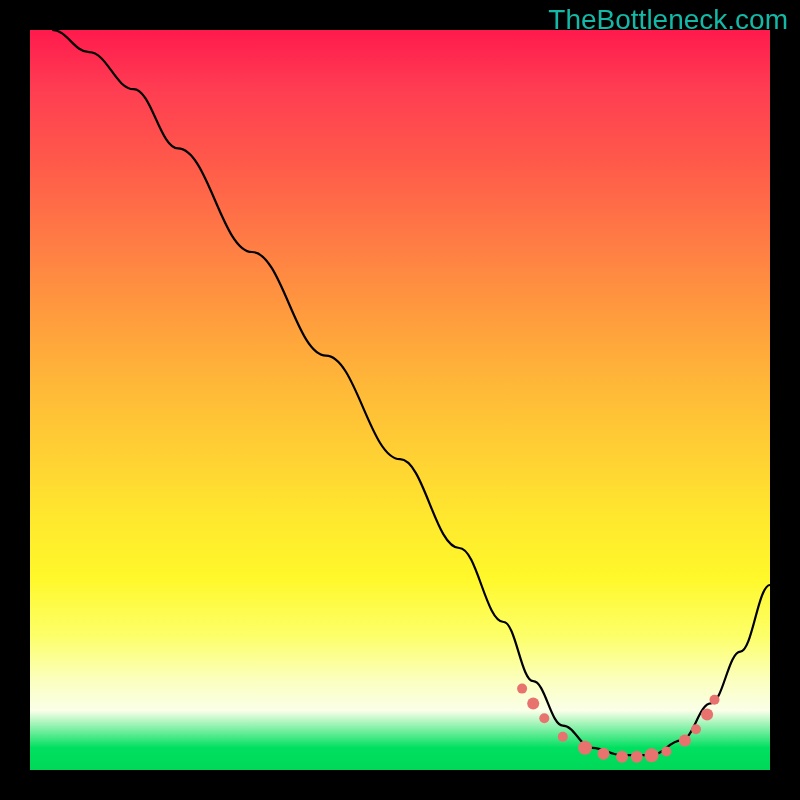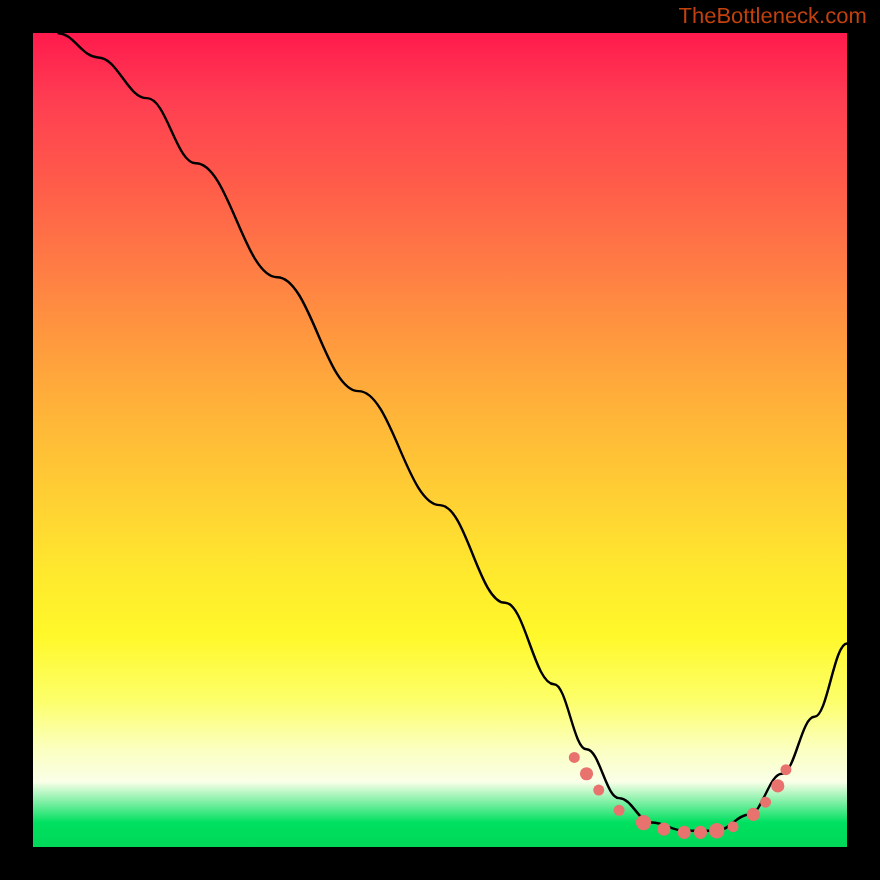--- a/index.html
+++ b/index.html
@@ -7,22 +7,22 @@
     width: 800px;
     height: 800px;
     background: #000;
     position: relative;
     font-family: Arial, sans-serif;
   }
   .watermark {
     position: absolute;
     top: 4px;
     right: 12px;
-    color: #c2410c;
-    font-size: 20px;
+    color: #14b8a6;
+    font-size: 28px;
     font-weight: 500;
     z-index: 10;
     text-align: right;
   }
   .plot-area {
     position: absolute;
     left: 30px;
     top: 30px;
     width: 740px;
     height: 740px;

